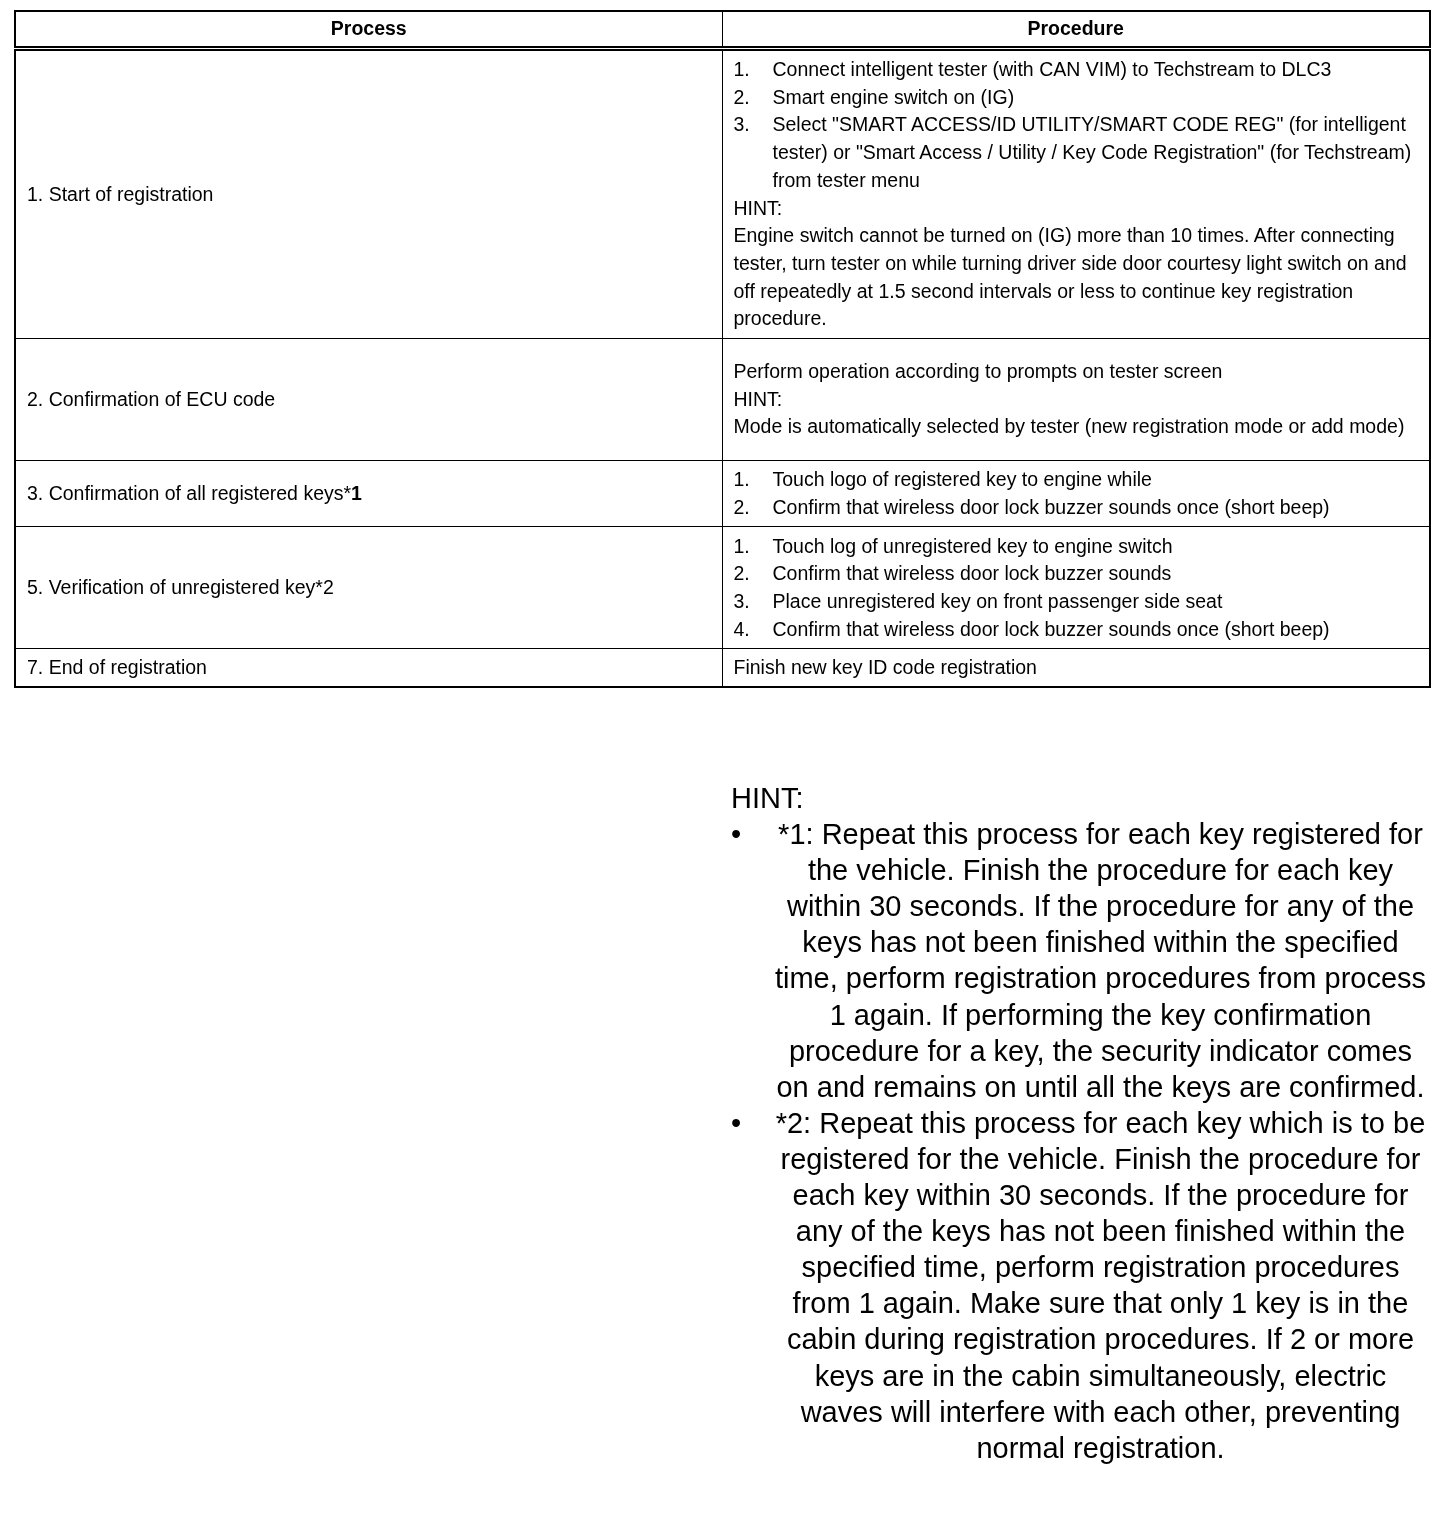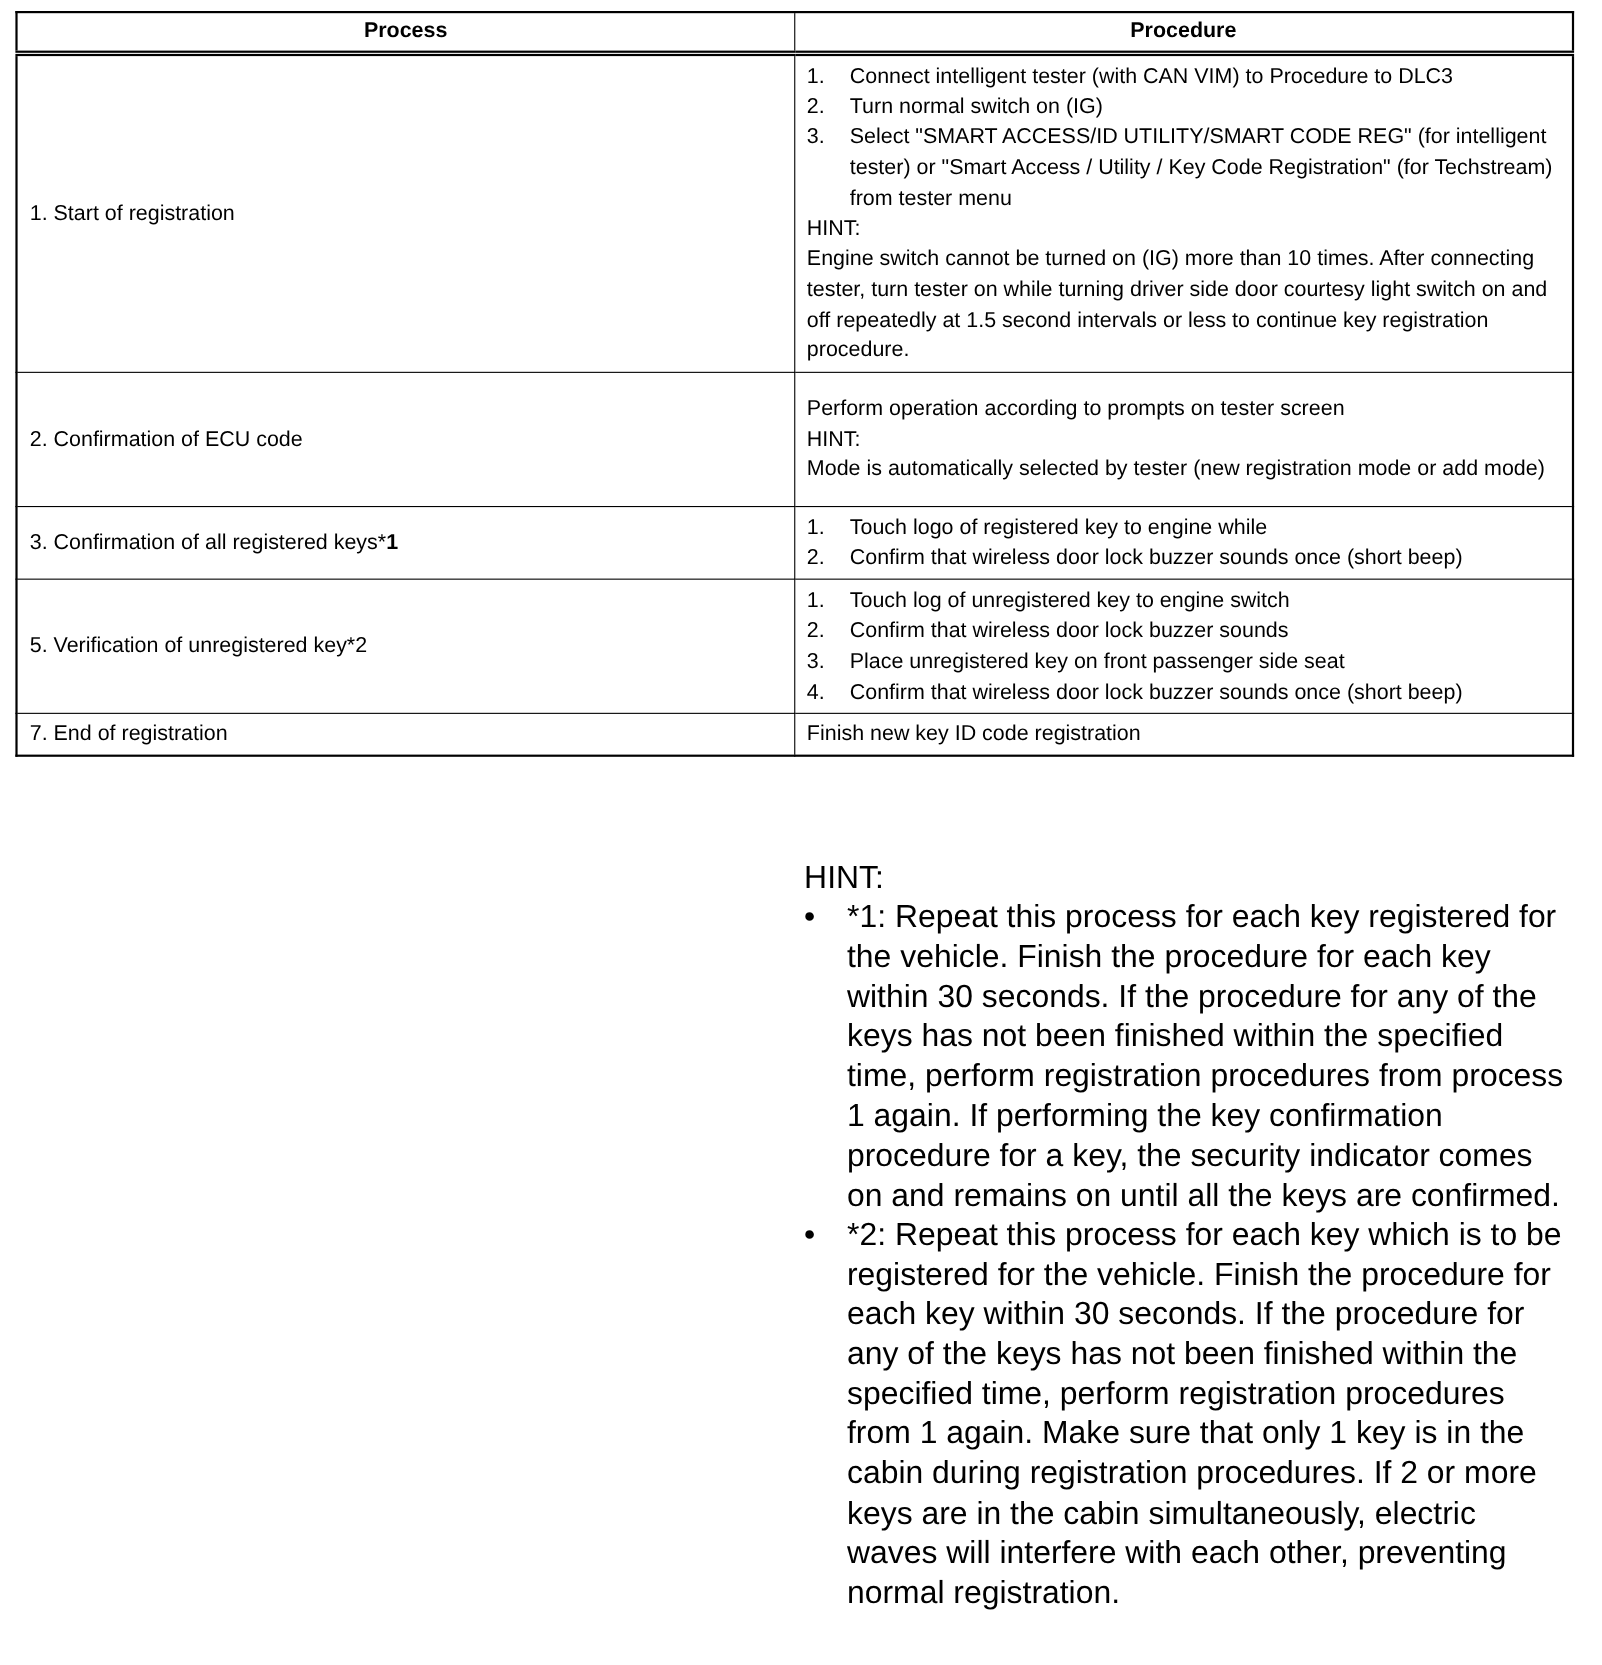--- a/index.html
+++ b/index.html
@@ -71,20 +71,21 @@
     }
     .hint-item {
       display: flex;
     }
     .hint-item .bullet {
       width: 39px;
       flex: 0 0 39px;
     }
     .hint-item .hint-text {
       flex: 1 1 auto;
+      text-align: center;
     }
   </style>
 </head>
 <body>
 
 <table class="proc-table">
   <colgroup>
     <col class="col-process">
     <col class="col-procedure">
   </colgroup>
@@ -94,25 +95,25 @@
       <th>Procedure</th>
     </tr>
   </thead>
   <tbody>
 
     <tr style="height:290px;">
       <td>1. Start of registration</td>
       <td class="procedure-cell">
         <div class="numbered">
           <span class="num">1.</span>
-          <span class="txt">Connect intelligent tester (with CAN VIM) to Procedure to DLC3</span>
+          <span class="txt">Connect intelligent tester (with CAN VIM) to Techstream to DLC3</span>
         </div>
         <div class="numbered">
           <span class="num">2.</span>
-          <span class="txt">Turn normal switch on (IG)</span>
+          <span class="txt">Smart engine switch on (IG)</span>
         </div>
         <div class="numbered">
           <span class="num">3.</span>
           <span class="txt">Select "SMART ACCESS/ID UTILITY/SMART CODE REG" (for intelligent tester) or "Smart Access / Utility / Key Code Registration" (for Techstream) from tester menu</span>
         </div>
         <div>HINT:</div>
         <div>Engine switch cannot be turned on (IG) more than 10 times. After connecting tester, turn tester on while turning driver side door courtesy light switch on and off repeatedly at 1.5 second intervals or less to continue key registration procedure.</div>
       </td>
     </tr>
 

